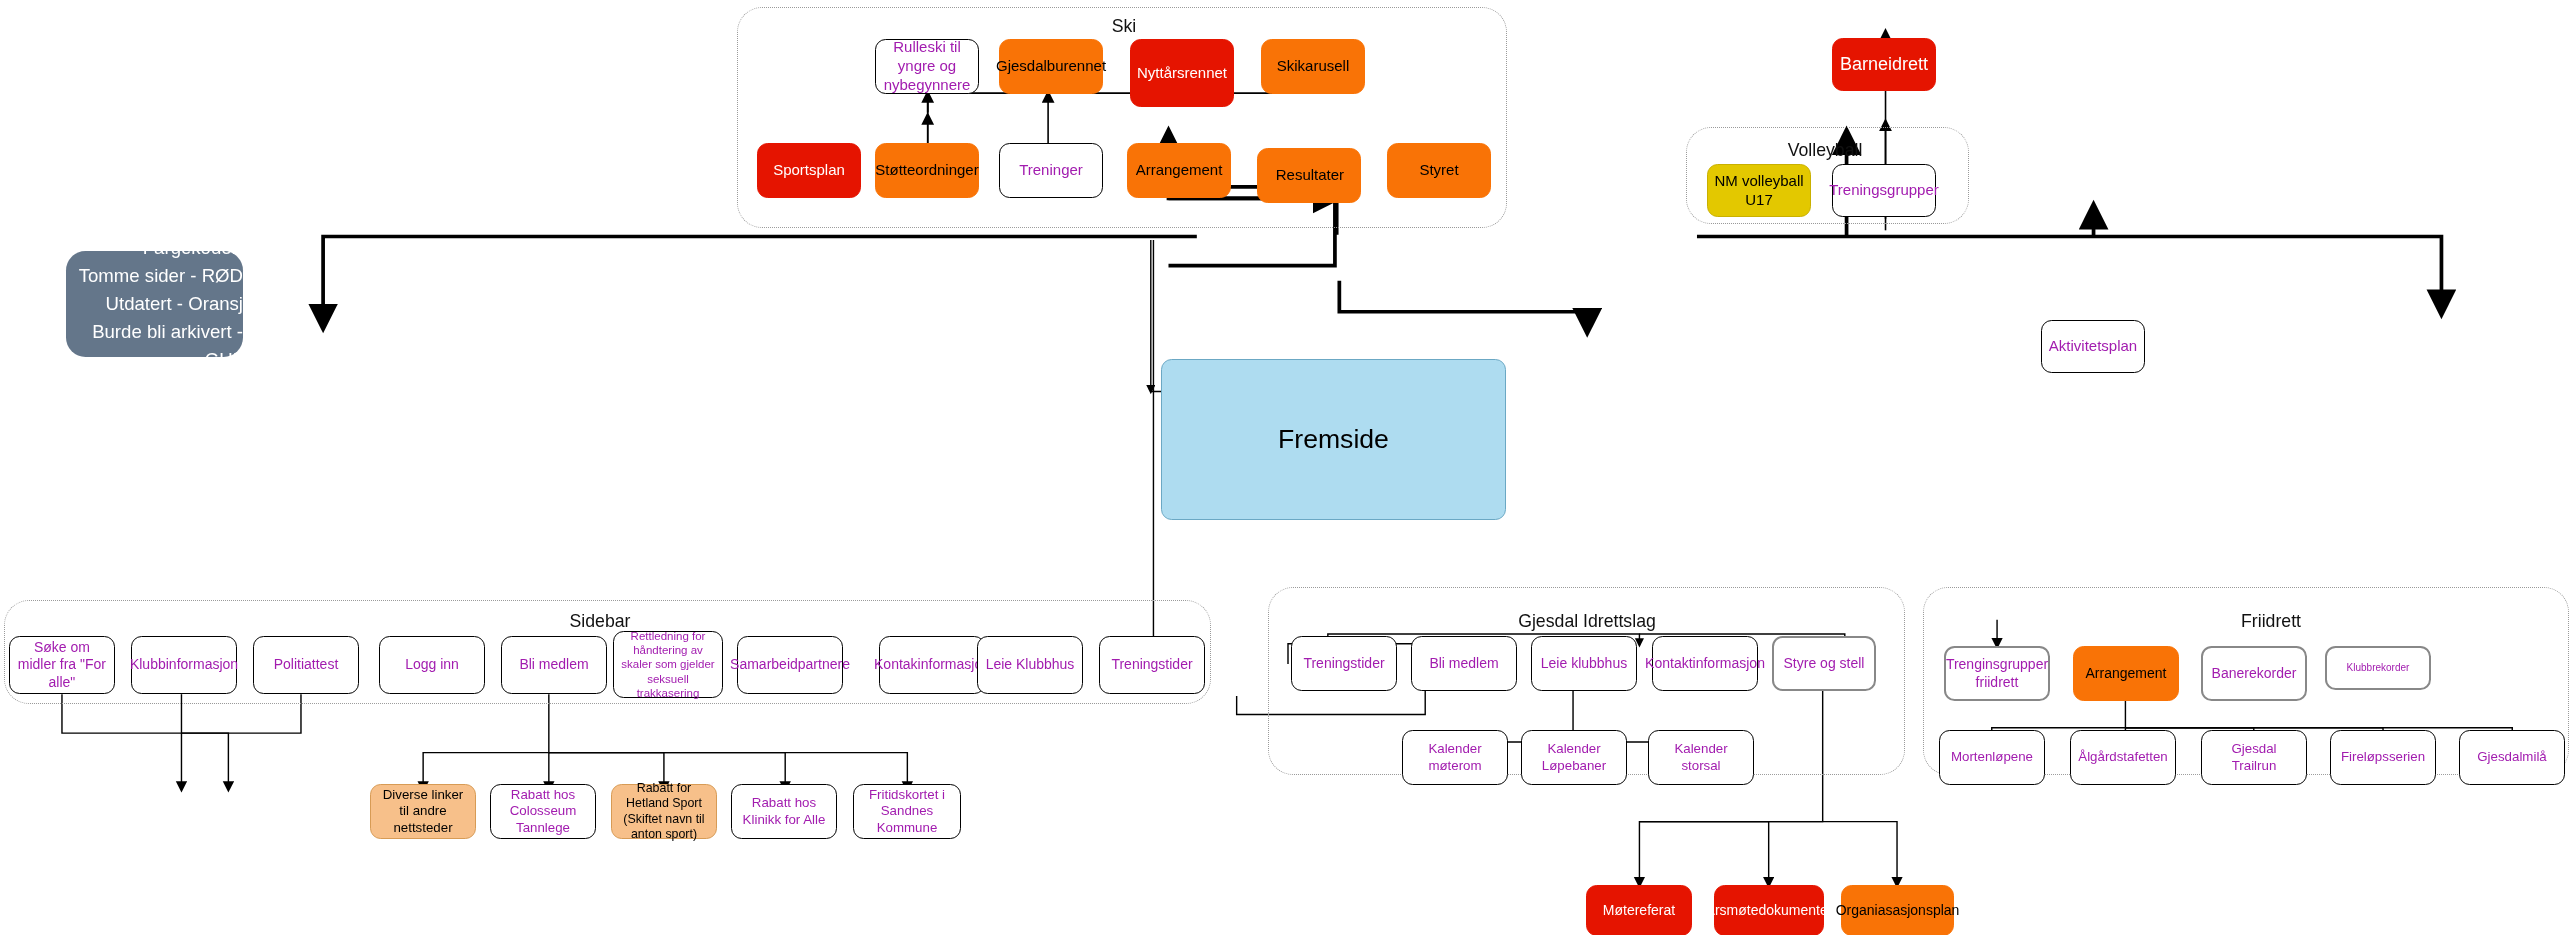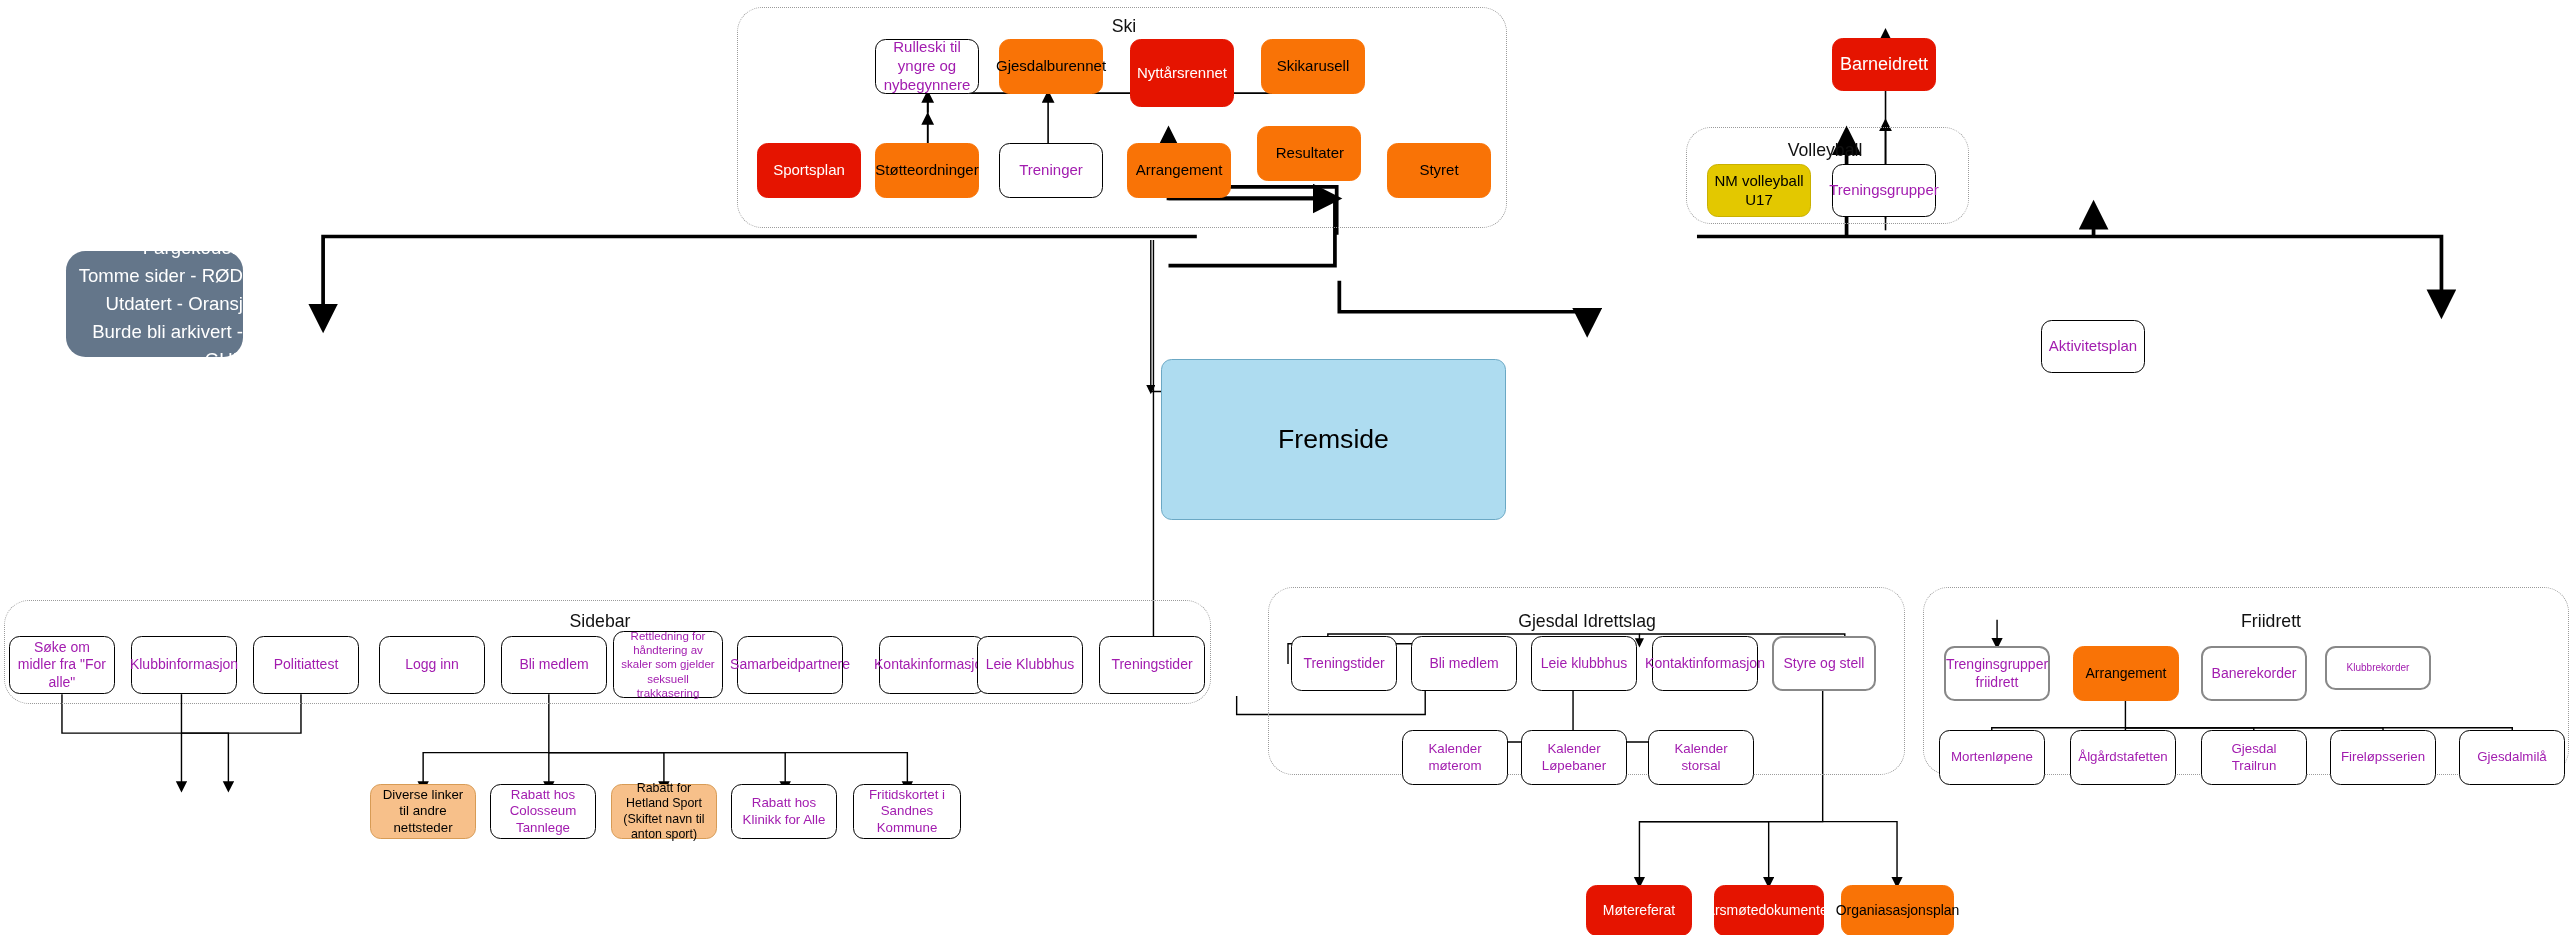--- a/index.html
+++ b/index.html
@@ -138,21 +138,21 @@
 
   <div class="node" style="left:875px;top:39px;width:104px;height:55px;font-size:15px;">Rulleski til yngre og nybegynnere</div>
   <div class="node orange" style="left:999px;top:39px;width:104px;height:55px;font-size:15px;">Gjesdalburennet</div>
   <div class="node red" style="left:1130px;top:39px;width:104px;height:68px;font-size:15px;">Nyttårsrennet</div>
   <div class="node orange" style="left:1261px;top:39px;width:104px;height:55px;font-size:15px;">Skikarusell</div>
 
   <div class="node red" style="left:757px;top:143px;width:104px;height:55px;font-size:15px;">Sportsplan</div>
   <div class="node orange" style="left:875px;top:143px;width:104px;height:55px;font-size:15px;">Støtteordninger</div>
   <div class="node" style="left:999px;top:143px;width:104px;height:55px;font-size:15px;">Treninger</div>
   <div class="node orange" style="left:1127px;top:143px;width:104px;height:55px;font-size:15px;">Arrangement</div>
-  <div class="node orange" style="left:1257px;top:126px;width:104px;height:55px;font-size:15px;padding-left:8px;">Resultater</div>
+  <div class="node orange" style="left:1257px;top:148px;width:104px;height:55px;font-size:15px;padding-left:8px;">Resultater</div>
   <div class="node orange" style="left:1387px;top:143px;width:104px;height:55px;font-size:15px;">Styret</div>
 
   <div class="node red" style="left:1832px;top:1.8px;width:104px;height:53px;font-size:18px;margin-top:36px;">Barneidrett</div>
 
   <div class="grp" style="left:1686px;top:127px;width:283px;height:97px;"></div>
   <div class="grp-title" style="left:1825px;top:140px;">Volleyball</div>
   <div class="node yellow" style="left:1707px;top:164px;width:104px;height:53px;font-size:15px;">NM volleyball U17</div>
   <div class="node" style="left:1832px;top:164px;width:104px;height:53px;font-size:15px;">Treningsgrupper</div>
 
   <div class="node" style="left:2041px;top:320px;width:104px;height:53px;font-size:15px;">Aktivitetsplan</div>

